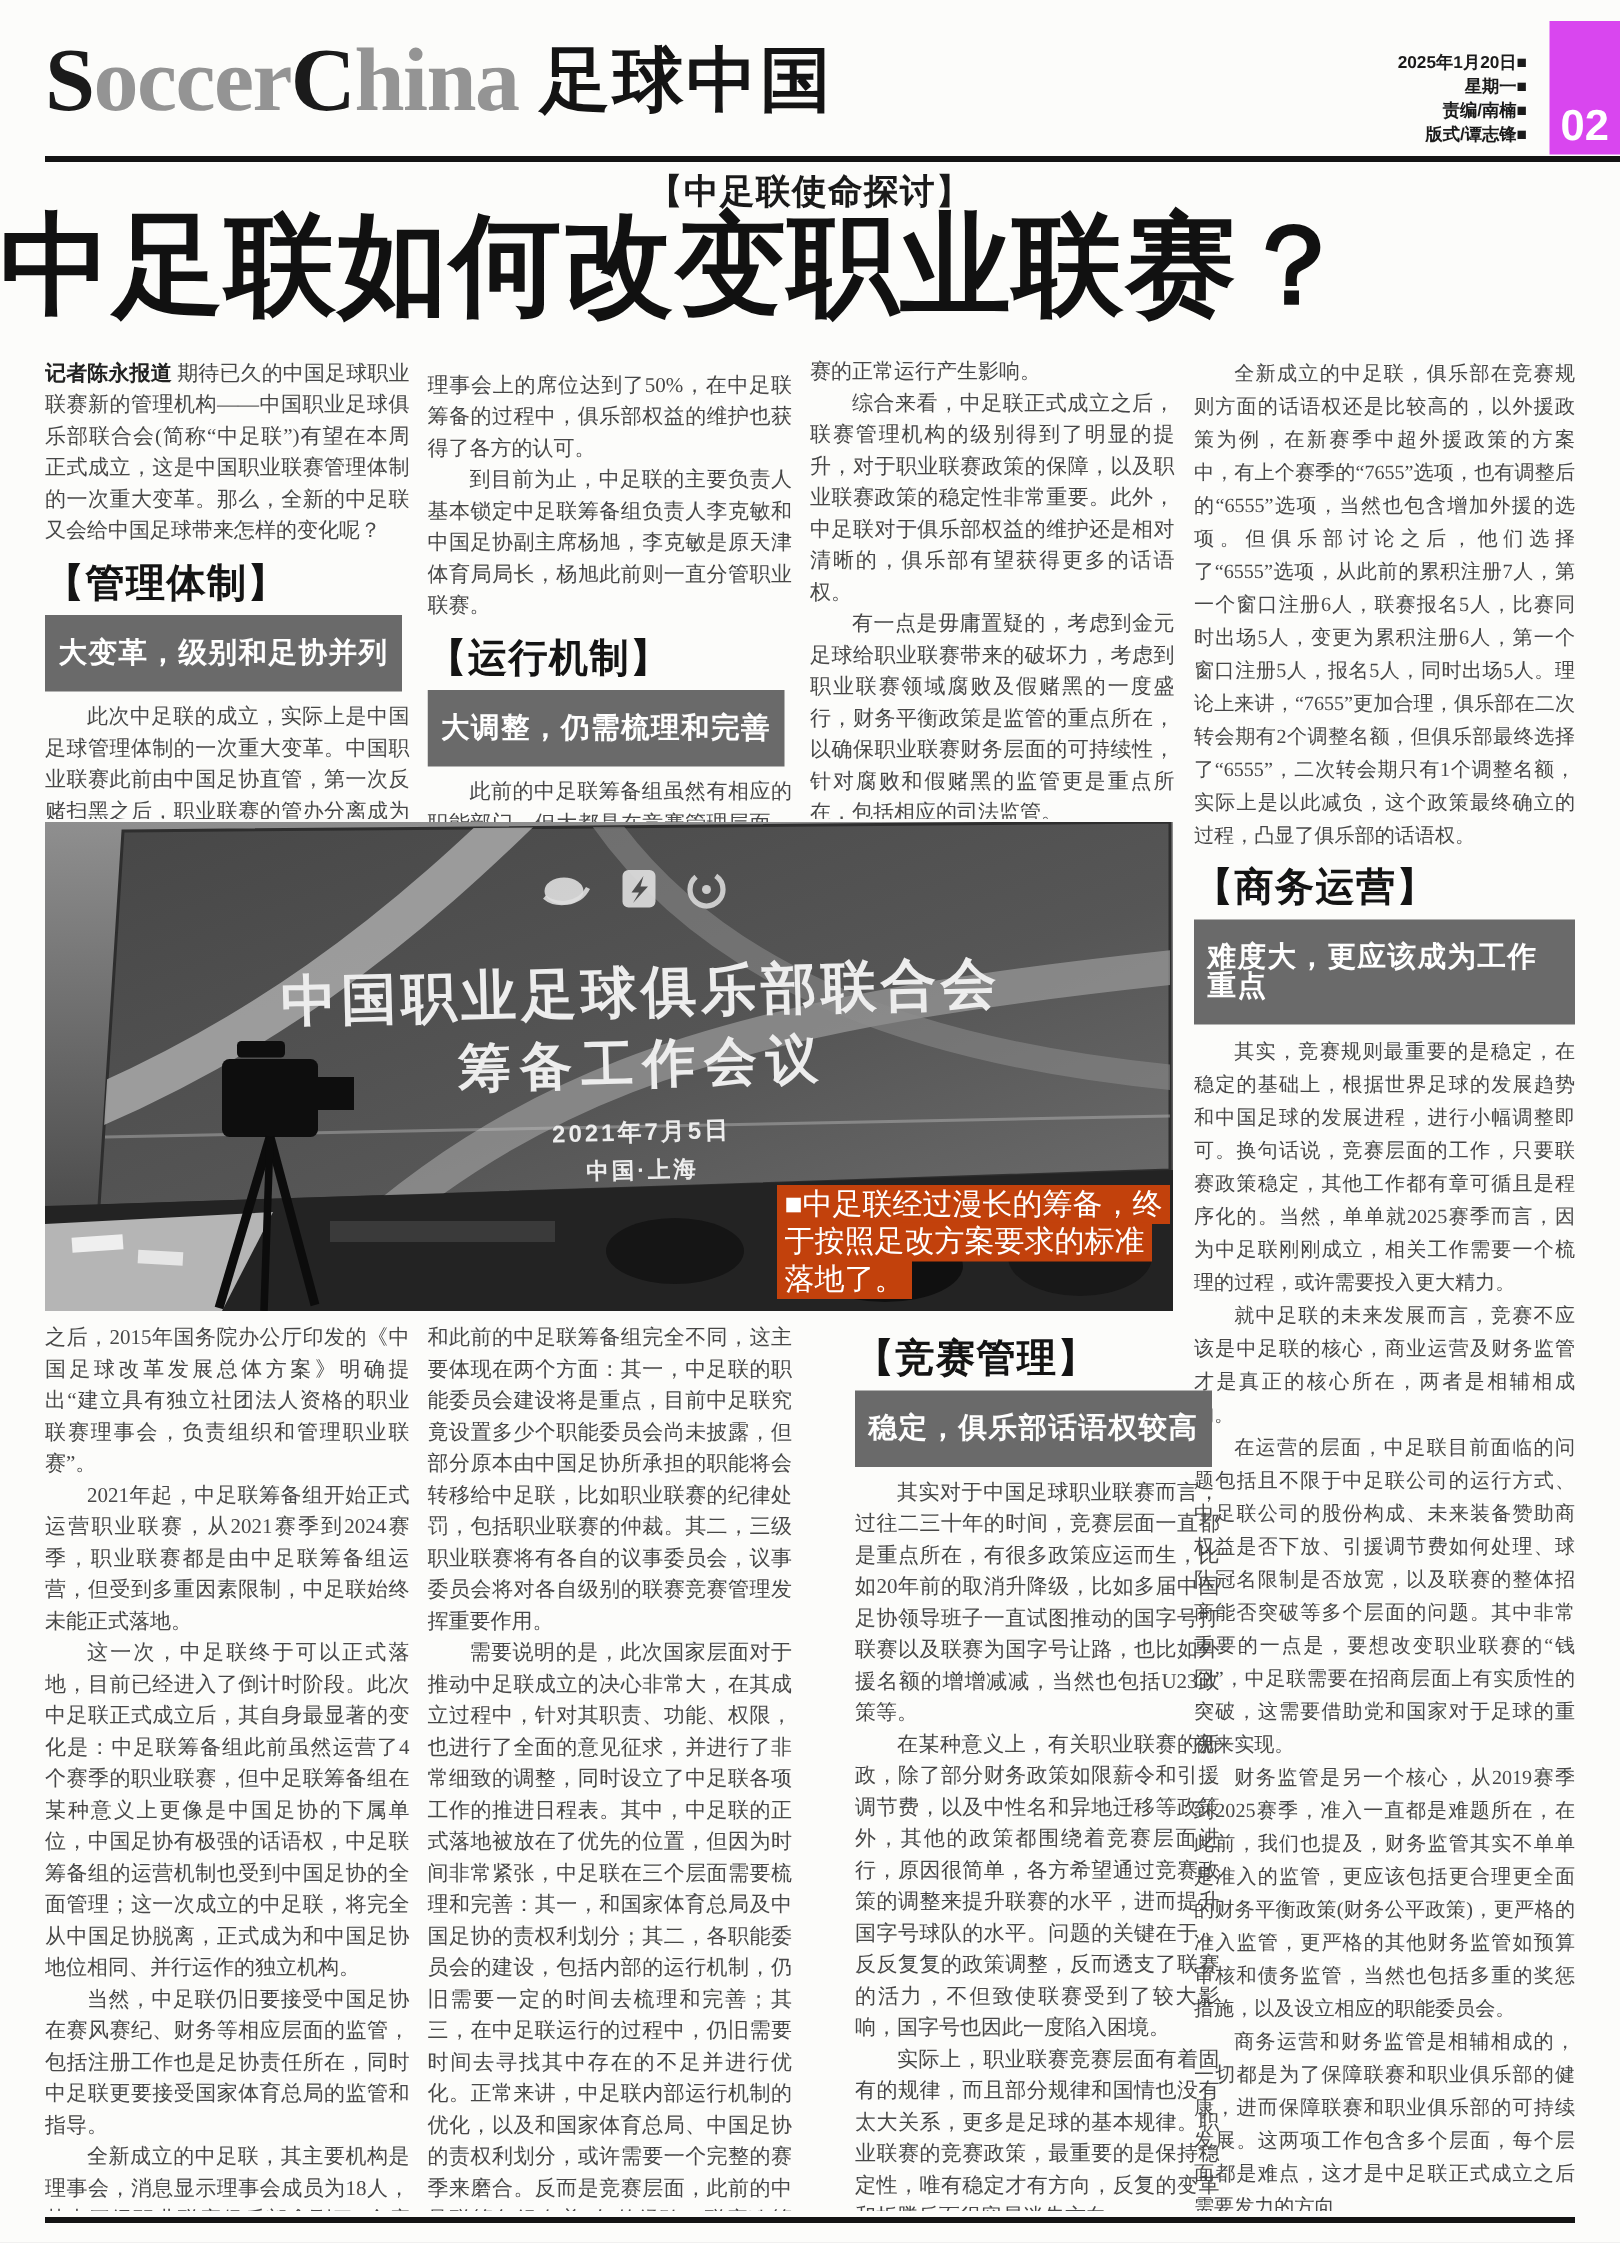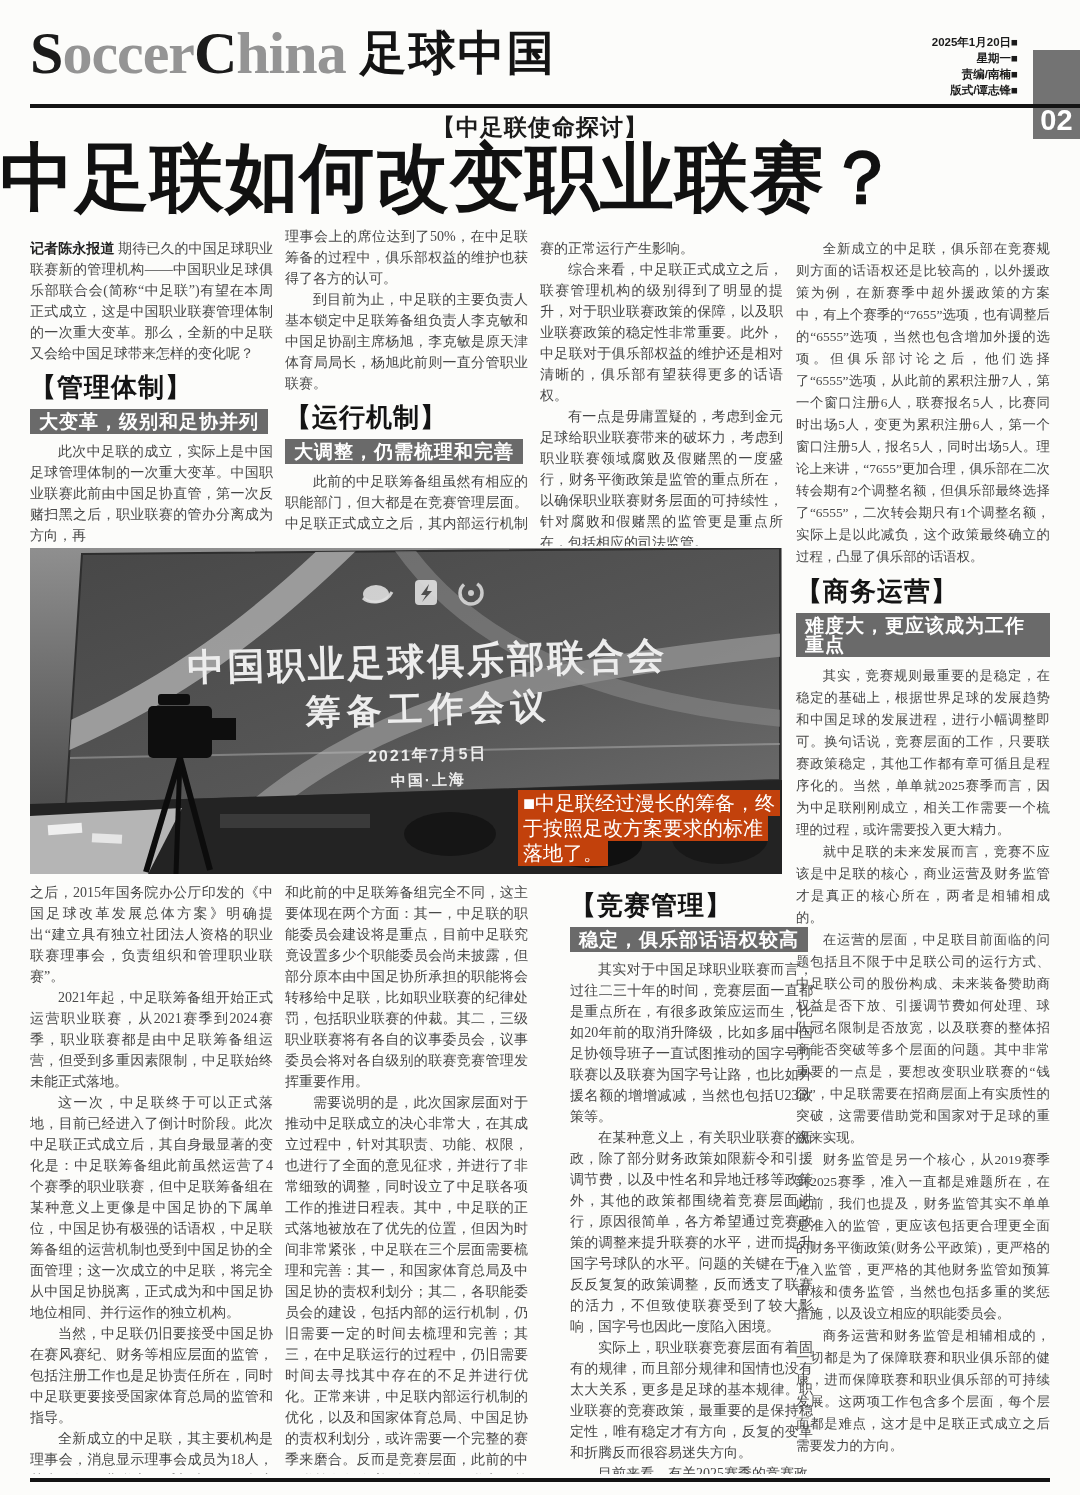--- a/index.html
+++ b/index.html
@@ -7,48 +7,48 @@
         font-family:"Liberation Serif","DejaVu Serif",serif;color:#474747;}
   
   .masthead{position:absolute;top:0;left:0;right:0;height:108px;padding-left:28px;}
   .brand{position:absolute;left:30px;top:22px;white-space:nowrap;}
   .brand .en{font-family:"Liberation Serif","DejaVu Serif",serif;font-weight:900;font-size:60px;line-height:60px;letter-spacing:-1px;}
   .brand .cap{color:#1b1b1b;}
   .brand .low{color:#949494;}
   .brand .cn{font-family:"Liberation Sans","DejaVu Sans",sans-serif;font-weight:900;font-size:47px;color:#141414;margin-left:10px;letter-spacing:2px;vertical-align:4px;}
   .dateblock{position:absolute;right:62px;top:34px;text-align:right;font-family:"Liberation Sans","DejaVu Sans",sans-serif;
              font-size:11.5px;font-weight:700;line-height:16px;color:#1a1a1a;}
-  .pagebox{position:absolute;right:0;top:14px;width:47px;height:89px;background:#737373;margin-top:36px;}
+  .pagebox{position:absolute;right:0;top:14px;width:47px;height:89px;background:#d946ef;}
   .pagebox span{position:absolute;bottom:2px;left:0;right:0;text-align:center;color:#ffffff;
                 font-family:"Liberation Sans","DejaVu Sans",sans-serif;font-weight:900;font-size:29px;}
   .head-rule{position:absolute;left:30px;right:0;top:104px;height:4px;background:#141414;}
   
   .kicker{position:absolute;top:112px;left:0;right:0;text-align:center;
           font-family:"Liberation Sans","DejaVu Sans",sans-serif;font-weight:900;font-size:23px;color:#1a1a1a;letter-spacing:1px;}
   .main-title{position:absolute;top:136px;left:0;right:0;margin:0;
           font-family:"Liberation Serif","DejaVu Serif",serif;font-weight:900;font-size:74px;line-height:84px;
           color:#111;letter-spacing:1px;}
   
   .col{position:absolute;width:243px;text-align:justify;font-size:14px;line-height:21px;overflow:hidden;}
   .col p{margin:0;text-indent:2em;}
   .col p.cont{text-indent:0;}
   .reporter{font-family:"Liberation Sans","DejaVu Sans",sans-serif;font-weight:700;color:#222;}
   .c1t{left:30px;top:238px;height:308px;}
-  .c2t{left:285px;top:226px;height:308px;}
+  .c2t{left:285px;top:247px;height:308px;}
   .c3t{left:540px;top:238px;height:308px;}
   .c4 {left:796px;top:238px;width:254px;height:1236px;font-size:13.4px;line-height:22px;}
   .c1b{left:30px;top:882px;height:592px;}
   .c2b{left:285px;top:882px;height:592px;}
   .c3b{left:570px;top:882px;height:592px;}
   
   .section{text-align:left;margin:9px 0 7px;}
   .section h2{margin:0 0 6px;font-family:"Liberation Serif","DejaVu Serif",serif;font-weight:900;font-size:26px;line-height:30px;color:#141414;letter-spacing:1px;}
   .section .sub{display:inline-block;background:#6a6a6a;color:#ffffff;
                 font-family:"Liberation Sans","DejaVu Sans",sans-serif;font-weight:700;font-size:19px;line-height:19px;
-                padding:3px 9px;letter-spacing:1px;}
+                padding:16px 9px;letter-spacing:1px;}
   
   .photo{position:absolute;left:30px;top:548px;width:752px;height:326px;background:#6e6e6e;overflow:hidden;}
   .photo svg{display:block;}
   .caption{position:absolute;right:6px;bottom:8px;width:258px;text-align:left;}
   .caption span{background:#c2410c;color:#ffffff;font-family:"Liberation Sans","DejaVu Sans",sans-serif;
                 font-weight:400;font-size:20px;line-height:25px;padding:2px 5px;
                 -webkit-box-decoration-break:clone;box-decoration-break:clone;}
   .bottom-rule{position:absolute;left:30px;right:30px;top:1478px;height:4px;background:#141414;}
 </style>
 </head>

